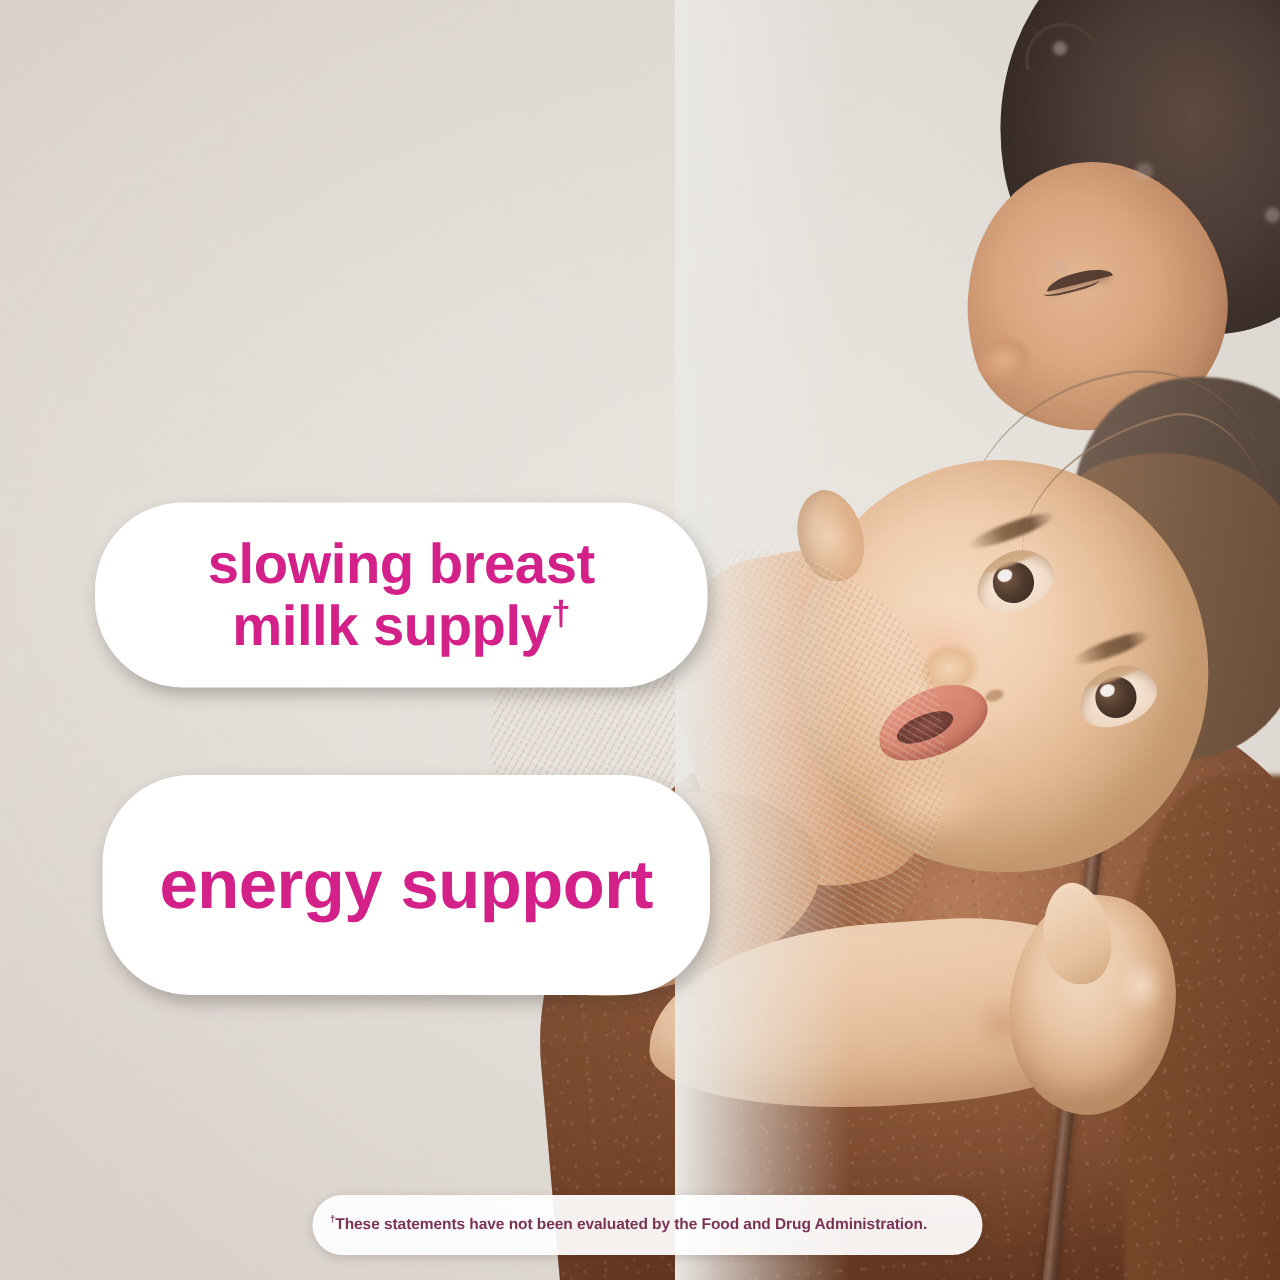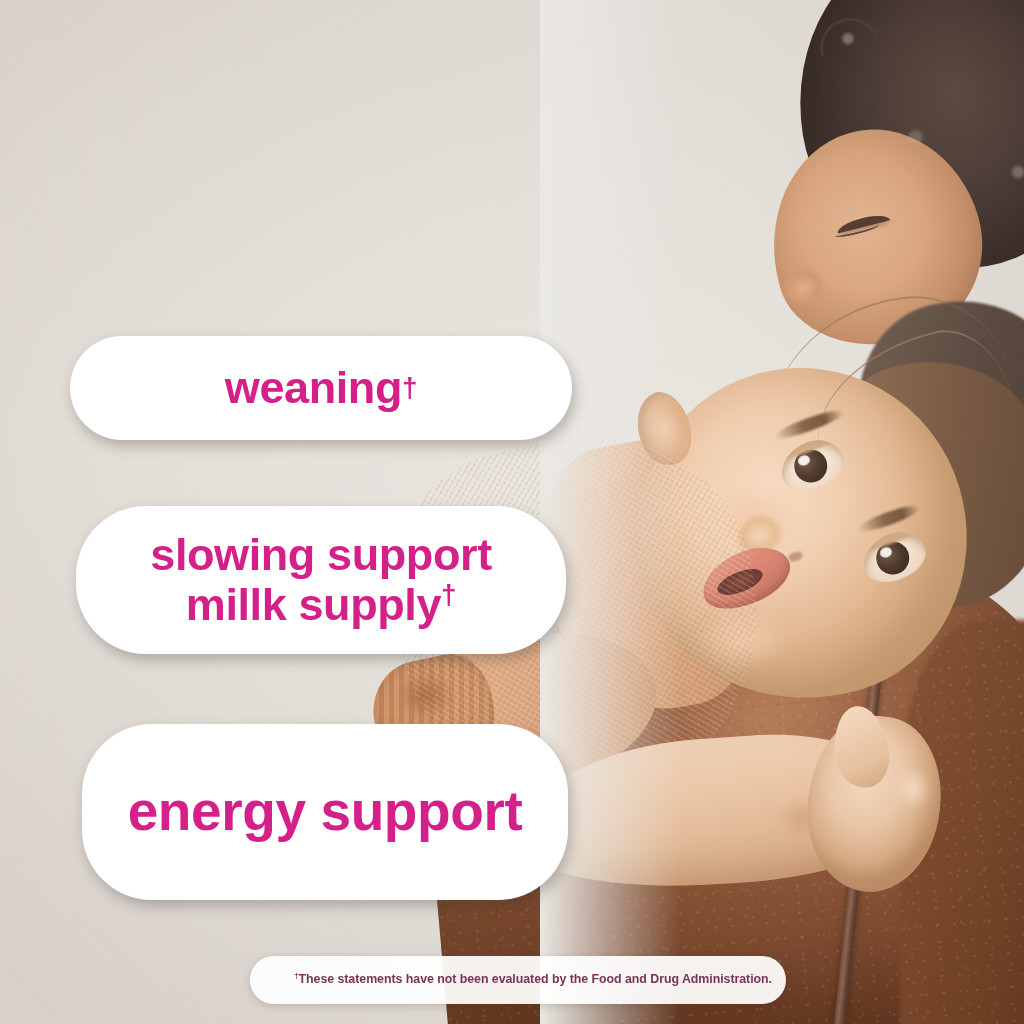--- a/index.html
+++ b/index.html
@@ -431,21 +431,21 @@
     line-height:0;
   }
 
   .disclaimer{
     position:absolute;
     left:250px; top:956px; width:536px; height:48px;
     background:rgba(255,255,255,.93);
     border-radius:26px;
     display:flex;
     align-items:center;
-    justify-content:flex-end;
+    justify-content:flex-start;
     text-align:center;
     color:#7b3355;
     font-size:12.4px;
     font-weight:bold;
     line-height:1.42;
     letter-spacing:-.05px;
     box-shadow:0 2px 8px rgba(60,30,20,.18);
     z-index:60;
     padding:0 14px;
   }
@@ -512,30 +512,24 @@
     <div class="baby-thumb"></div>
     <div class="baby-knuckle"></div>
 
     <div class="photo-grade"></div>
     <div class="photo-fade-left"></div>
   </div>
 
 
   <div class="pills">
 
-    <div class="pill pill-1">
-      <span>
-        <span class="pill-text">weaning</span>
-      </span>
-        <span class="dag">†</span>
-    </div>
 
     <div class="pill pill-2">
       <span>
-        <span class="pill-text">slowing support</span>
+        <span class="pill-text">slowing breast</span>
         <span class="pill-text"><span>millk supply</span><span class="dag">†</span></span>
       </span>
     </div>
 
     <div class="pill pill-3">
       <span>
         <span class="pill-text">energy support</span>
       </span>
     </div>
 

